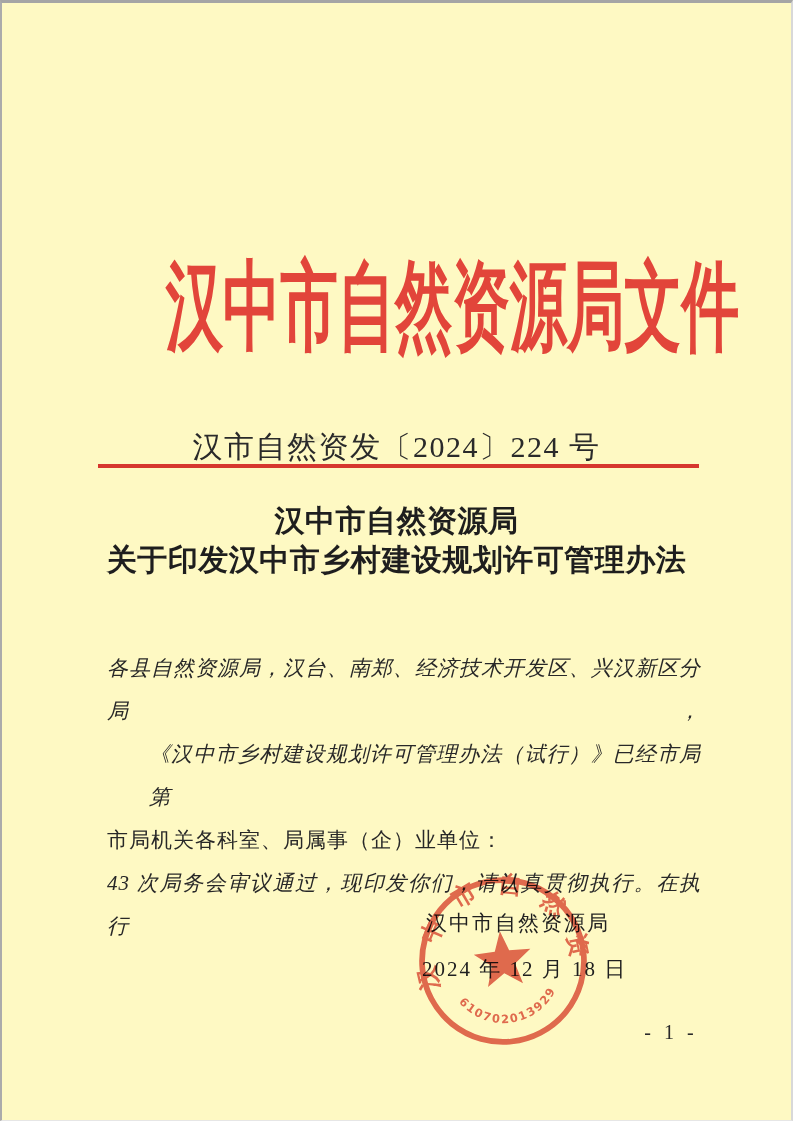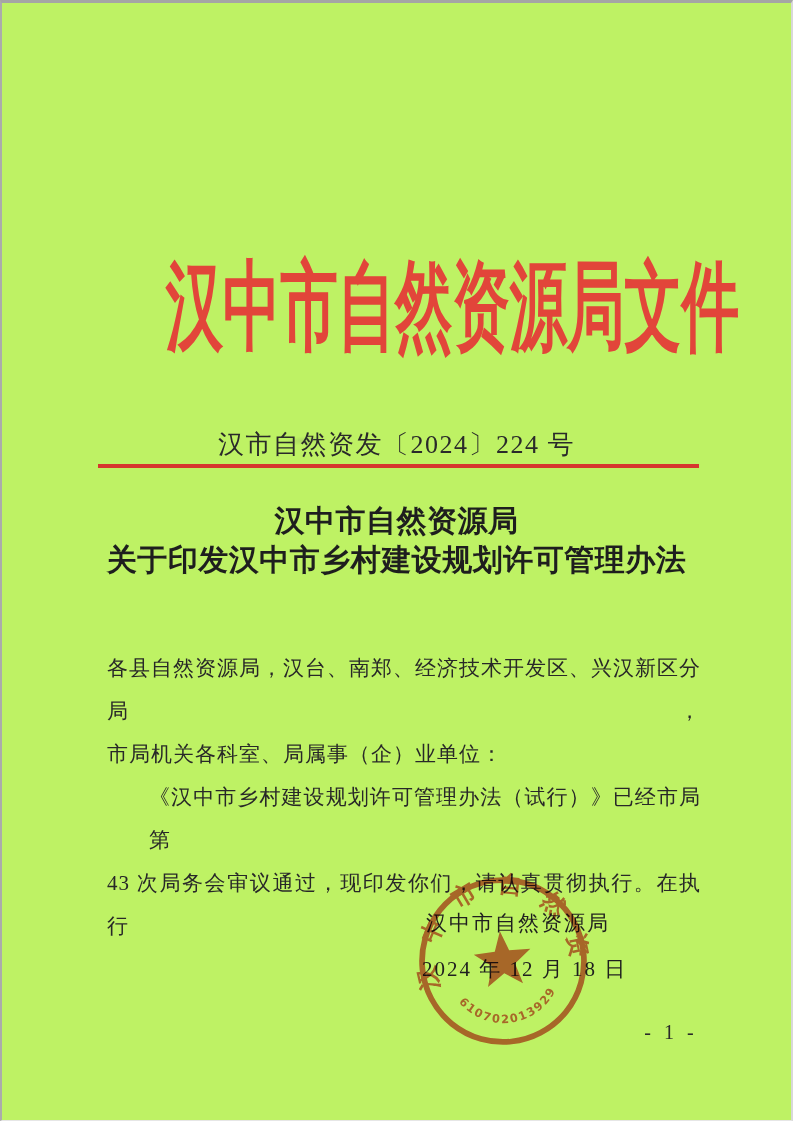--- a/index.html
+++ b/index.html
@@ -1,21 +1,21 @@
 <!DOCTYPE html>
 <html><head>
 <meta charset="utf-8">
 <style>
   html, body { margin: 0; padding: 0; background: #ffffff; }
   .page {
     position: relative;
     width: 793px;
     height: 1121px;
     box-sizing: border-box;
-    background: #bef264;
+    background: #fef9c3;
     font-family: "Liberation Serif", "DejaVu Serif", serif;
     color: #262626;
     overflow: hidden;
     border-top: 3px solid #a5a5a5;
     border-left: 2px solid #ababab;
     border-right: 2px solid #d8d8d8;
     border-bottom: 1px solid #e6e6e6;
   }
 
   
@@ -35,21 +35,21 @@
     letter-spacing: 0px;
   }
 
   
   .doc-number {
     position: absolute;
     top: 424px;
     left: 0;
     width: 100%;
     text-align: center;
-    font-size: 26px;
+    font-size: 30px;
     letter-spacing: 1.5px;
     color: #2a2a2a;
     white-space: nowrap;
   }
 
   
   .red-rule {
     position: absolute;
     top: 461px;
     left: 96px;
@@ -92,20 +92,21 @@
     font-size: 21px;
     line-height: 43px;
     color: #282828;
     letter-spacing: 1px;
   }
   .body-line { white-space: nowrap; }
   .body-line.just {
     white-space: normal;
     text-align: justify;
     text-align-last: justify;
+    font-style: italic;
   }
   .body-line.indent { padding-left: 42px; }
 
   
   .sig-issuer {
     position: absolute;
     left: 424px;
     top: 906px;
     font-size: 21px;
     letter-spacing: 2px;
@@ -161,22 +162,22 @@
 
   <div class="red-rule"></div>
 
   <div class="doc-title">
     <div>汉中市自然资源局</div>
     <div>关于印发汉中市乡村建设规划许可管理办法</div>
   </div>
 
   <div class="body-text">
     <div class="body-line just">各县自然资源局，汉台、南郑、经济技术开发区、兴汉新区分局，</div>
+    <div class="body-line just indent">《汉中市乡村建设规划许可管理办法（试行）》已经市局第</div>
     <div class="body-line">市局机关各科室、局属事（企）业单位：</div>
-    <div class="body-line just indent">《汉中市乡村建设规划许可管理办法（试行）》已经市局第</div>
     <div class="body-line just">43 次局务会审议通过，现印发你们，请认真贯彻执行。在执行</div>
   </div>
 
   <div class="sig-issuer">汉中市自然资源局</div>
   <div class="sig-date">2024 年 12 月 18 日</div>
 
   <svg class="seal" viewBox="0 0 200 200" xmlns="http://www.w3.org/2000/svg">
     <circle cx="100" cy="100" r="92" fill="none" stroke="#d94b41" stroke-width="6.5"></circle>
     <polygon fill="#d94b41" points="100,66 108.2,88.7 132.3,89.5 113.3,104.3 120,127.5 100,114 80,127.5 86.7,104.3 67.7,89.5 91.8,88.7"></polygon>
     <defs>

